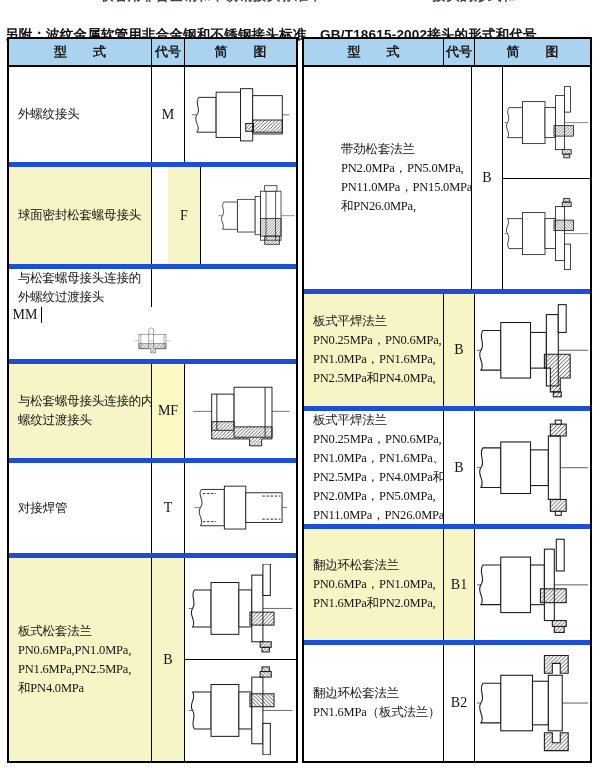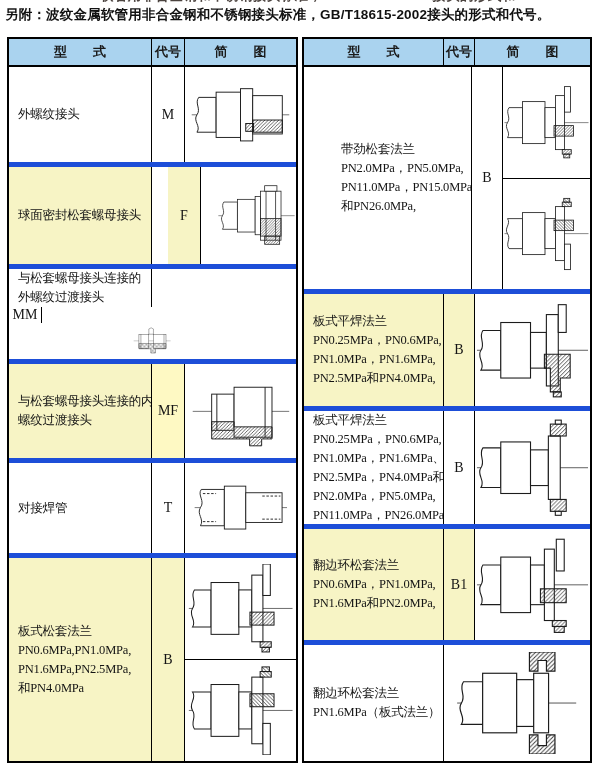--- a/index.html
+++ b/index.html
@@ -9,21 +9,21 @@
   }
   
   .top-strip{
     position:absolute;left:0;top:0;width:600px;height:7px;overflow:hidden;
   }
   .top-strip .inner{
     margin:-13px 0 0 100px;font-weight:700;font-size:13.5px;color:#4c4440;
     letter-spacing:.4px;white-space:nowrap;
   }
   .doc-title{
-    position:absolute;left:5px;top:6px;width:592px;
+    position:absolute;left:5px;top:26px;width:592px;
     font-weight:700;font-size:13.5px;letter-spacing:.2px;color:#111;
     font-family:"Liberation Sans",sans-serif;white-space:nowrap;
   }
   .table{
     position:absolute;top:37px;height:726px;box-sizing:border-box;
     border:2px solid #000;background:#fff;display:flex;flex-direction:column;
   }
   .table.t0{left:7px;width:291px;}
   .table.t1{left:302px;width:290px;}
   .thead{
@@ -416,20 +416,21 @@
               </g>
             </svg>
           </div>
         </div>
       </div>
       <div class="tr" style="height: 116px;">
         <div class="td type col-type">
           <div class="type-text">翻边环松套法兰
 PN1.6MPa（板式法兰）</div>
         </div>
+        <div class="td code col-code">B2</div>
         <div class="td col-diag">
           <div class="diag">
             <svg viewBox="0 0 116 96">
               <defs>
                 <pattern id="hp13" width="4" height="4" patternUnits="userSpaceOnUse">
                   <path d="M-1,1 l2,-2 M0,4 l4,-4 M3,5 l2,-2" stroke="#3a3a3a" stroke-width="0.9"></path>
                 </pattern>
               </defs>
               <g stroke="#1c1c1c" stroke-width="1.1" fill="none">
                 <line x1="2" y1="48" x2="114" y2="48" stroke-width="0.7"></line>

